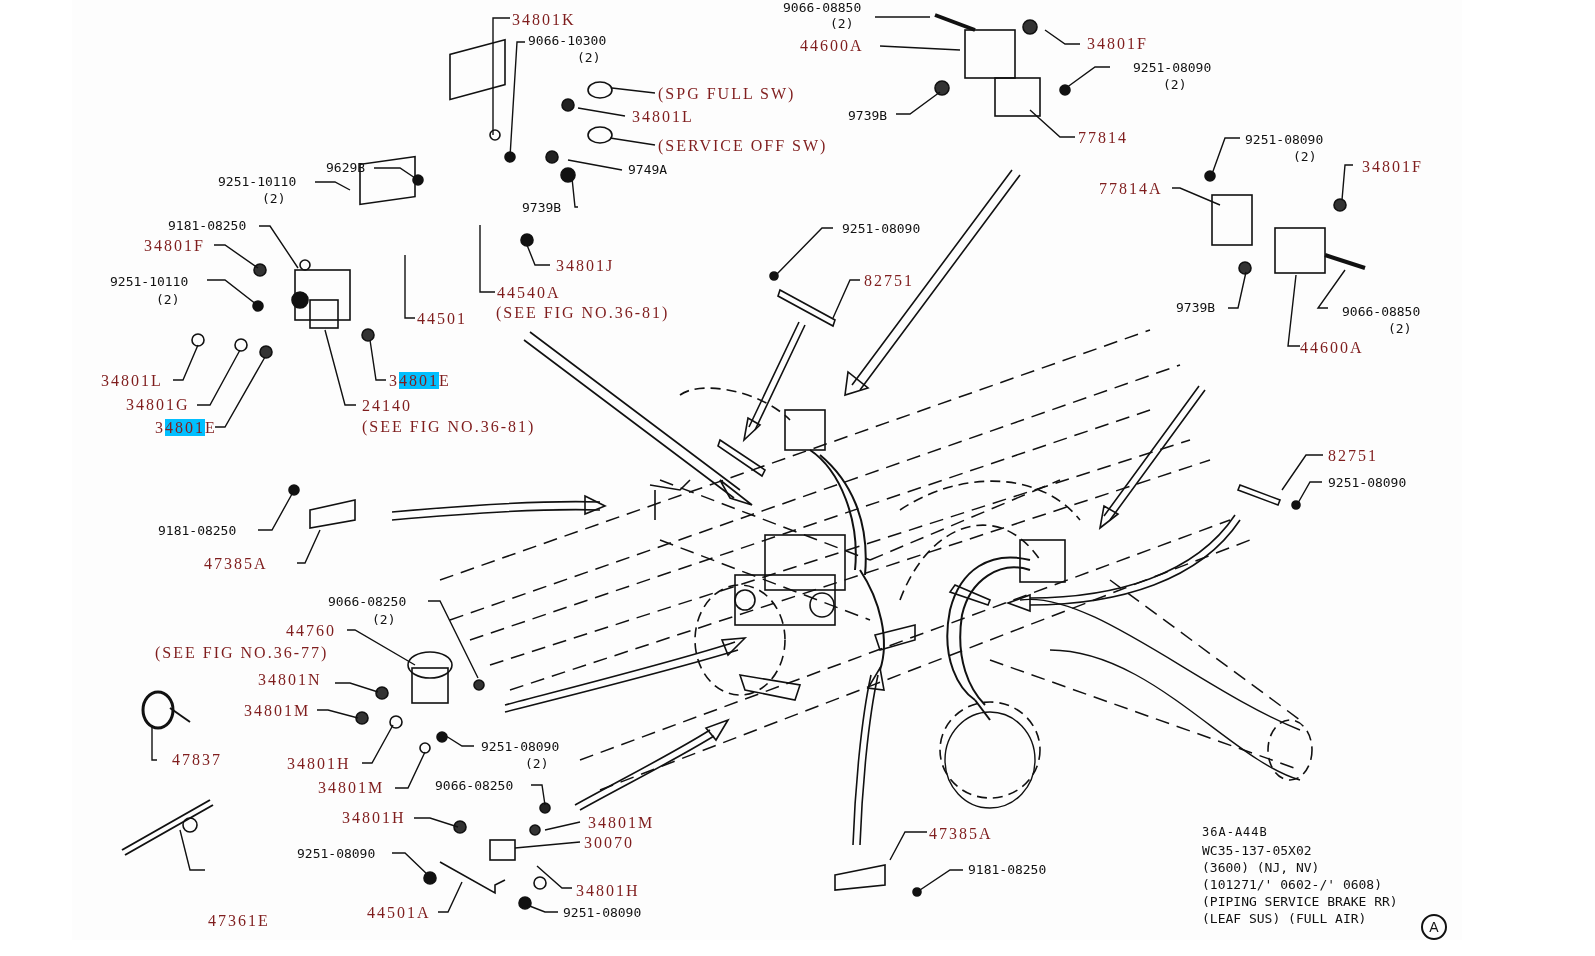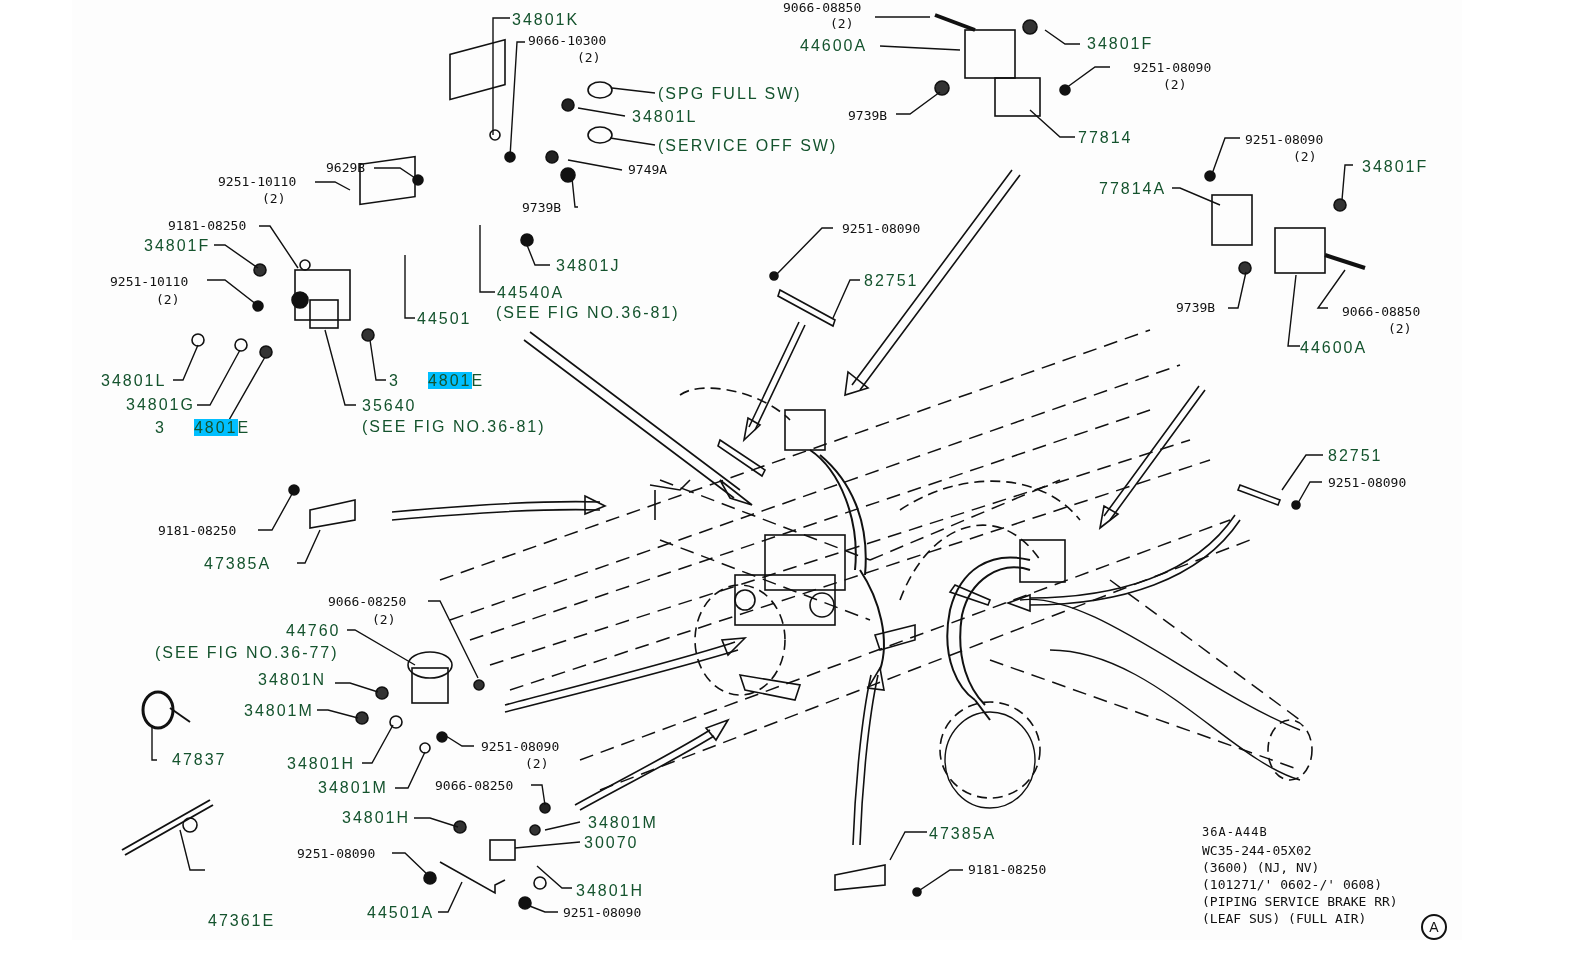--- a/index.html
+++ b/index.html
@@ -1,21 +1,21 @@
 <!DOCTYPE html>
 <html><head>
 <meta charset="utf-8">
 <style>
   html, body { margin:0; padding:0; background:#ffffff; }
   body { width:1595px; height:956px; position:relative; overflow:hidden; font-family:"DejaVu Sans Mono","Liberation Mono",monospace; }
   #sheet { position:absolute; left:72px; top:0; width:1390px; height:940px; background:#fdfdfd; }
   #art { position:absolute; left:0; top:0; width:1595px; height:956px; }
-  .lbl { position:absolute; font-family:Liberation Sans, sans-serif; font-size:16px; color:#14532d; letter-spacing:2px; white-space:nowrap; line-height:17px; }
+  .lbl { position:absolute; font-family:Liberation Serif, serif; font-size:16px; color:#7f1d1d; letter-spacing:2px; white-space:nowrap; line-height:17px; }
   .sub { position:absolute; font-family:"DejaVu Sans Mono","Liberation Mono",monospace; font-size:13px; color:#111; white-space:nowrap; }
-  .hl { background:#00bfff;margin-left:28px; }
+  .hl { background:#00bfff; }
   .note { position:absolute; font-family:"DejaVu Sans Mono","Liberation Mono",monospace; color:#111; white-space:nowrap; }
   .note .t1 { font-size:12px; letter-spacing:1px; display:block; line-height:20px; }
   .note .tl { font-size:13px; display:block; line-height:17px; }
   .circleA { position:absolute; width:22px; height:22px; border:2px solid #111; border-radius:50%; text-align:center; font-family:"Liberation Sans",sans-serif; font-size:14px; line-height:22px; color:#111; }
 </style>
 </head>
 <body>
 
 <div id="sheet"></div>
 
@@ -240,21 +240,21 @@
 <div class="lbl" style="left:144px;top:237px">34801F</div>
 <div class="lbl" style="left:556px;top:257px">34801J</div>
 <div class="sub" style="left:110px;top:274px">9251-10110</div>
 <div class="sub" style="left:156px;top:292px">(2)</div>
 <div class="lbl" style="left:497px;top:284px">44540A</div>
 <div class="lbl" style="left:496px;top:304px">(SEE FIG NO.36-81)</div>
 <div class="lbl" style="left:417px;top:310px">44501</div>
 <div class="lbl" style="left:101px;top:372px">34801L</div>
 <div class="lbl" style="left:389px;top:372px"><span>3</span><span class="hl" style="background: rgb(0, 191, 255);">4801</span><span>E</span></div>
 <div class="lbl" style="left:126px;top:396px">34801G</div>
-<div class="lbl" style="left:362px;top:397px">35640</div>
+<div class="lbl" style="left:362px;top:397px">24140</div>
 <div class="lbl" style="left:362px;top:418px">(SEE FIG NO.36-81)</div>
 <div class="lbl" style="left:155px;top:419px"><span>3</span><span class="hl" style="background: rgb(0, 191, 255);">4801</span><span>E</span></div>
 
 <div class="sub" style="left:783px;top:0px">9066-08850</div>
 <div class="sub" style="left:830px;top:16px">(2)</div>
 <div class="lbl" style="left:800px;top:37px">44600A</div>
 <div class="lbl" style="left:1087px;top:35px">34801F</div>
 <div class="sub" style="left:1133px;top:60px">9251-08090</div>
 <div class="sub" style="left:1163px;top:77px">(2)</div>
 <div class="sub" style="left:848px;top:108px">9739B</div>
@@ -292,19 +292,19 @@
 <div class="sub" style="left:297px;top:846px">9251-08090</div>
 <div class="lbl" style="left:576px;top:882px">34801H</div>
 <div class="lbl" style="left:208px;top:912px">47361E</div>
 <div class="lbl" style="left:367px;top:904px">44501A</div>
 <div class="sub" style="left:563px;top:905px">9251-08090</div>
 <div class="lbl" style="left:929px;top:825px">47385A</div>
 <div class="sub" style="left:968px;top:862px">9181-08250</div>
 
 <div class="note" style="left:1202px;top:822px">
   <span class="t1">36A-A44B</span>
-  <span class="tl">WC35-244-05X02</span>
+  <span class="tl">WC35-137-05X02</span>
   <span class="tl">(3600) (NJ, NV)</span>
   <span class="tl">(101271/' 0602-/' 0608)</span>
   <span class="tl">(PIPING SERVICE BRAKE RR)</span>
   <span class="tl">(LEAF SUS) (FULL AIR)</span>
 </div>
 <div class="circleA" style="left:1421px;top:914px">A</div>
 
 </body></html>

